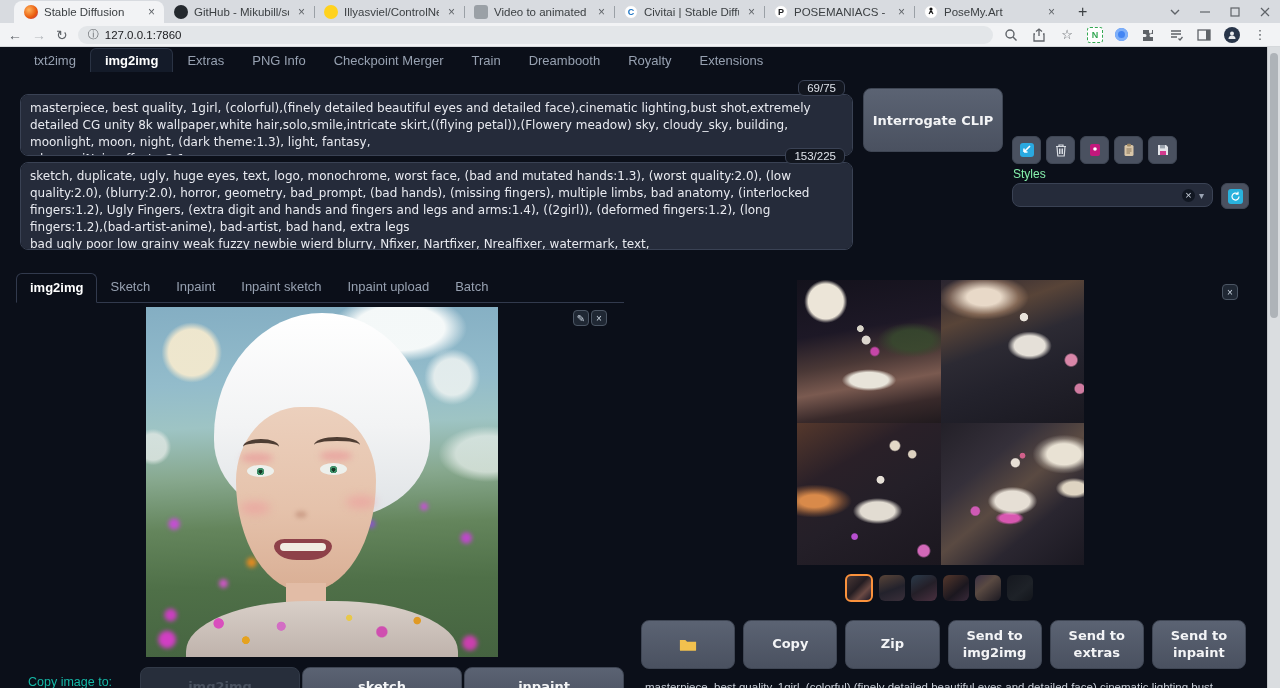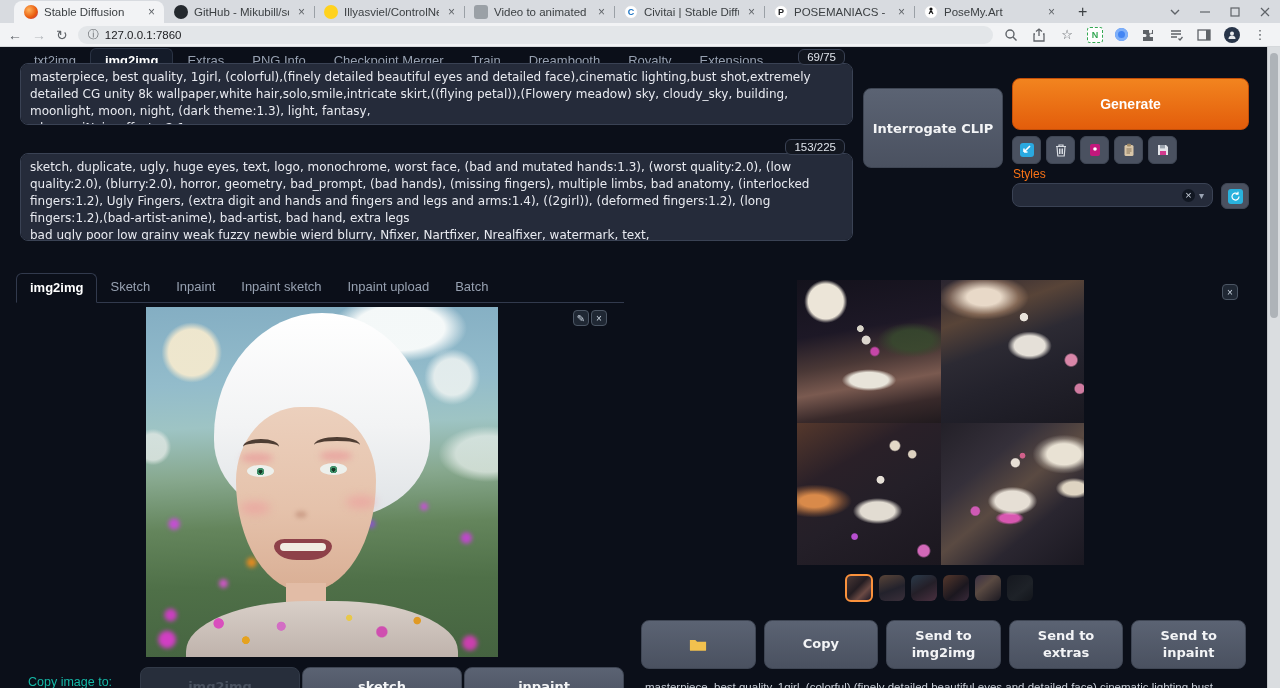--- a/index.html
+++ b/index.html
@@ -33,31 +33,31 @@
   .ext-n{width:14px;height:14px;border:1.5px dashed #34a853;border-radius:3px;color:#34a853;font-size:9px;font-weight:bold;display:flex;align-items:center;justify-content:center;background:#fff;}
   .blue-dot{width:13px;height:13px;border-radius:50%;background:#4285f4;box-shadow:inset 0 0 0 3px #7fb0f9;}
   .avatar{width:16px;height:16px;border-radius:50%;background:#283549;display:flex;align-items:center;justify-content:center;}
 
   
   .webui{position:absolute;left:0;top:47px;width:1280px;height:641px;background:var(--page-bg,#0b0f19);overflow:hidden;color:#e5e7eb;}
   .nav-tabs{position:absolute;left:20px;top:2px;display:flex;height:23px;font-size:13px;align-items:flex-end;}
   .nav-tab{padding:0 14px;line-height:23px;color:#97a1b1;}
   .nav-tab.active{color:#fff;font-weight:bold;background:#141b29;border:1px solid #2a3344;border-bottom:none;border-radius:6px 6px 0 0;}
   .tarea-wrap{position:absolute;left:20px;width:833px;}
-  .tarea-wrap.pos{top:16px;height:62px;}
-  .tarea-wrap.neg{top:106px;height:88px;}
+  .tarea-wrap.pos{top:47px;height:62px;}
+  .tarea-wrap.neg{top:115px;height:88px;}
   textarea.prompt{width:100%;height:100%;box-sizing:border-box;background:var(--input-bg,#252b3a);border:1px solid #3a4254;border-radius:8px;color:#e8eaf0;font-family:"DejaVu Sans",sans-serif;font-size:12px;line-height:1.42;padding:5px 9px;resize:none;outline:none;}
   .counter{position:absolute;top:-14px;right:8px;background:#12161f;border:1px solid #3a4254;border-radius:6px;padding:1px 8px;font-size:11.5px;color:#dfe3ea;z-index:2;}
   .btn-gray{background:linear-gradient(180deg,var(--button-gray-top,#5b6373),var(--button-gray-bottom,#4a5160));border:1px solid #3f4654;border-radius:8px;color:#f3f4f6;font-size:13px;font-weight:600;display:flex;align-items:center;justify-content:center;text-align:center;box-sizing:border-box;font-family:"DejaVu Sans",sans-serif;}
-  .interrogate-clip{position:absolute;left:863px;top:41px;width:140px;height:80px;}
+  .interrogate-clip{position:absolute;left:863px;top:41px;width:140px;height:64px;}
   .interrogate-db{position:absolute;left:863px;top:138px;width:140px;height:64px;padding:0 20px;}
   .generate{position:absolute;left:1012px;top:31px;width:235px;height:50px;background:linear-gradient(180deg,var(--accent-orange-light,#f2841f),var(--accent-orange,#e35d0b));border:1px solid #c44e08;border-radius:8px;color:#fff;font-size:14px;font-weight:600;display:flex;align-items:center;justify-content:center;}
   .tool-row{position:absolute;left:1012px;top:89px;display:flex;gap:5px;}
   .toolbtn{width:27px;height:26px;background:#4a5160;border:1px solid #3f4654;border-radius:6px;display:flex;align-items:center;justify-content:center;}
-  .styles-label{position:absolute;left:1013px;top:120px;font-size:12px;color:#f97316;}
+  .styles-label{position:absolute;left:1013px;top:120px;font-size:12px;color:#86efac;}
   .styles-dd{position:absolute;left:1012px;top:136px;width:201px;height:24px;background:var(--input-bg,#252b3a);border:1px solid #3a4254;border-radius:8px;display:flex;align-items:center;justify-content:flex-end;gap:4px;padding:0 8px;box-sizing:border-box;}
   .styles-dd .x{font-size:11px;color:#cbd2dd;background:#111722;border-radius:50%;width:13px;height:13px;line-height:13px;text-align:center;}
   .styles-dd .caret{font-size:10px;color:#9aa3b2;}
   .styles-refresh{position:absolute;left:1221px;top:136px;width:26px;height:24px;background:#4a5160;border:1px solid #3f4654;border-radius:6px;display:flex;align-items:center;justify-content:center;}
   .styles-refresh .sq{width:15px;height:15px;border-radius:3px;background:#29b2dd;display:flex;align-items:center;justify-content:center;}
 
   
   .subtab-row{position:absolute;left:16px;top:226px;width:608px;display:flex;font-size:13px;border-bottom:1px solid #323a4d;}
   .subtab{padding:6px 13px 7px;color:#97a1b1;}
   .subtab.active{color:#fff;font-weight:bold;background:var(--page-bg,#0b0f19);border:1px solid #323a4d;border-bottom:1px solid var(--page-bg,#0b0f19);margin-bottom:-1px;border-radius:6px 6px 0 0;}
@@ -304,21 +304,20 @@
 &lt;lora:epiNoiseoffset_v2:1&gt;</textarea>
     </div>
     <div class="tarea-wrap neg">
       <div class="counter">153/225</div>
       <textarea class="prompt" spellcheck="false" style="">sketch, duplicate, ugly, huge eyes, text, logo, monochrome, worst face, (bad and mutated hands:1.3), (worst quality:2.0), (low quality:2.0), (blurry:2.0), horror, geometry, bad_prompt, (bad hands), (missing fingers), multiple limbs, bad anatomy, (interlocked fingers:1.2), Ugly Fingers, (extra digit and hands and fingers and legs and arms:1.4), ((2girl)), (deformed fingers:1.2), (long fingers:1.2),(bad-artist-anime), bad-artist, bad hand, extra legs
 bad ugly poor low grainy weak fuzzy newbie wierd blurry, Nfixer, Nartfixer, Nrealfixer, watermark, text,
  lowers, bad anatomy, bad hands, missing fingers, extra digit, fewer digits, cropped, worst quality, low quality</textarea>
     </div>
 
     <div class="btn-gray interrogate-clip">Interrogate CLIP</div>
-    <div class="generate">Generate</div>
 
     <div class="tool-row">
       <div class="toolbtn">
         <svg width="16" height="16" viewBox="0 0 16 16">
             <rect x="1" y="1" width="14" height="14" rx="3" fill="#2aa9e0"></rect>
             <path d="M11 4 L5 10 M5 10 V6.5 M5 10 H8.5" stroke="#fff" stroke-width="1.6" fill="none"></path>
           </svg>
       </div>
       <div class="toolbtn">
         <svg width="14" height="14" viewBox="0 0 14 14">
@@ -419,20 +418,21 @@
       <div class="thumb t5"></div>
       <div class="thumb t6"></div>
     </div>
     <div class="gal-btns">
       <div class="btn-gray">
         <svg width="18" height="15" viewBox="0 0 20 16">
             <path d="M1 3 h6 l2 2 h10 v9 a1 1 0 0 1 -1 1 H2 a1 1 0 0 1 -1 -1 z" fill="#f2c14e"></path>
           </svg>
       </div>
       <div class="btn-gray">Copy</div>
+      <div class="btn-gray">Zip</div>
       <div class="btn-gray">Send to img2img</div>
       <div class="btn-gray">Send to extras</div>
       <div class="btn-gray">Send to inpaint</div>
     </div>
     <div class="gen-info">masterpiece, best quality, 1girl, (colorful),(finely detailed beautiful eyes and detailed face),cinematic lighting,bust shot,extremely detailed CG...</div>
 
     <div class="scrollbar">
       <div class="scroll-thumb"></div>
     </div>
   </div>

